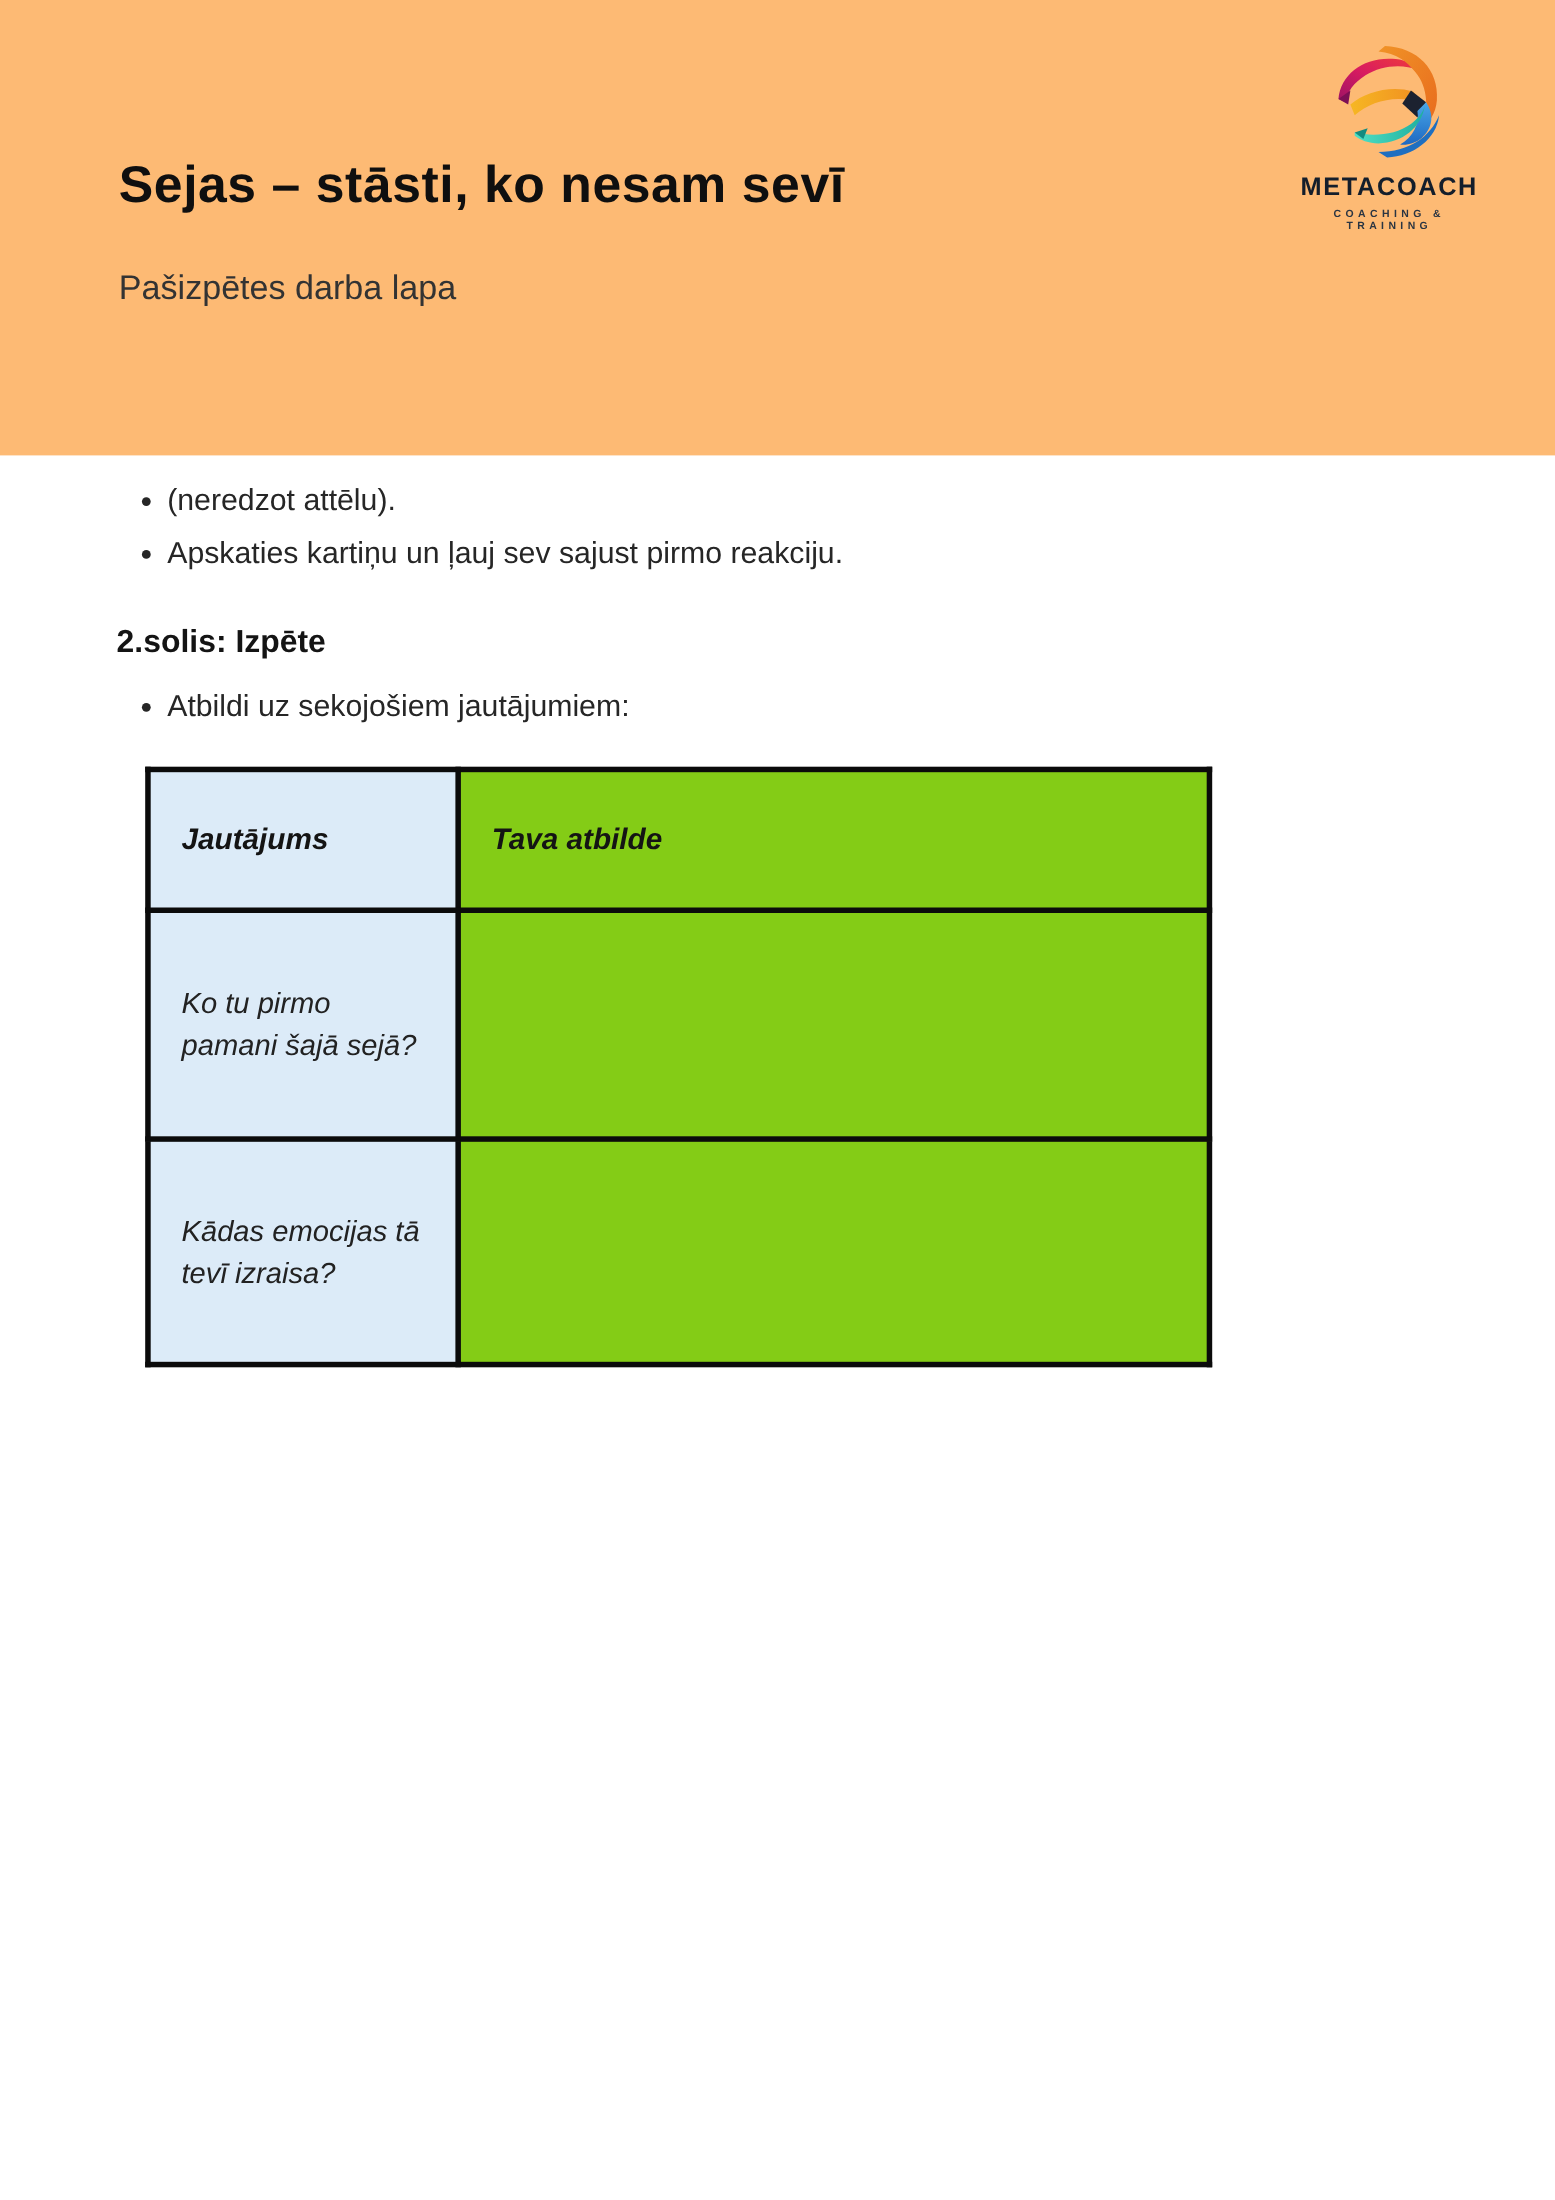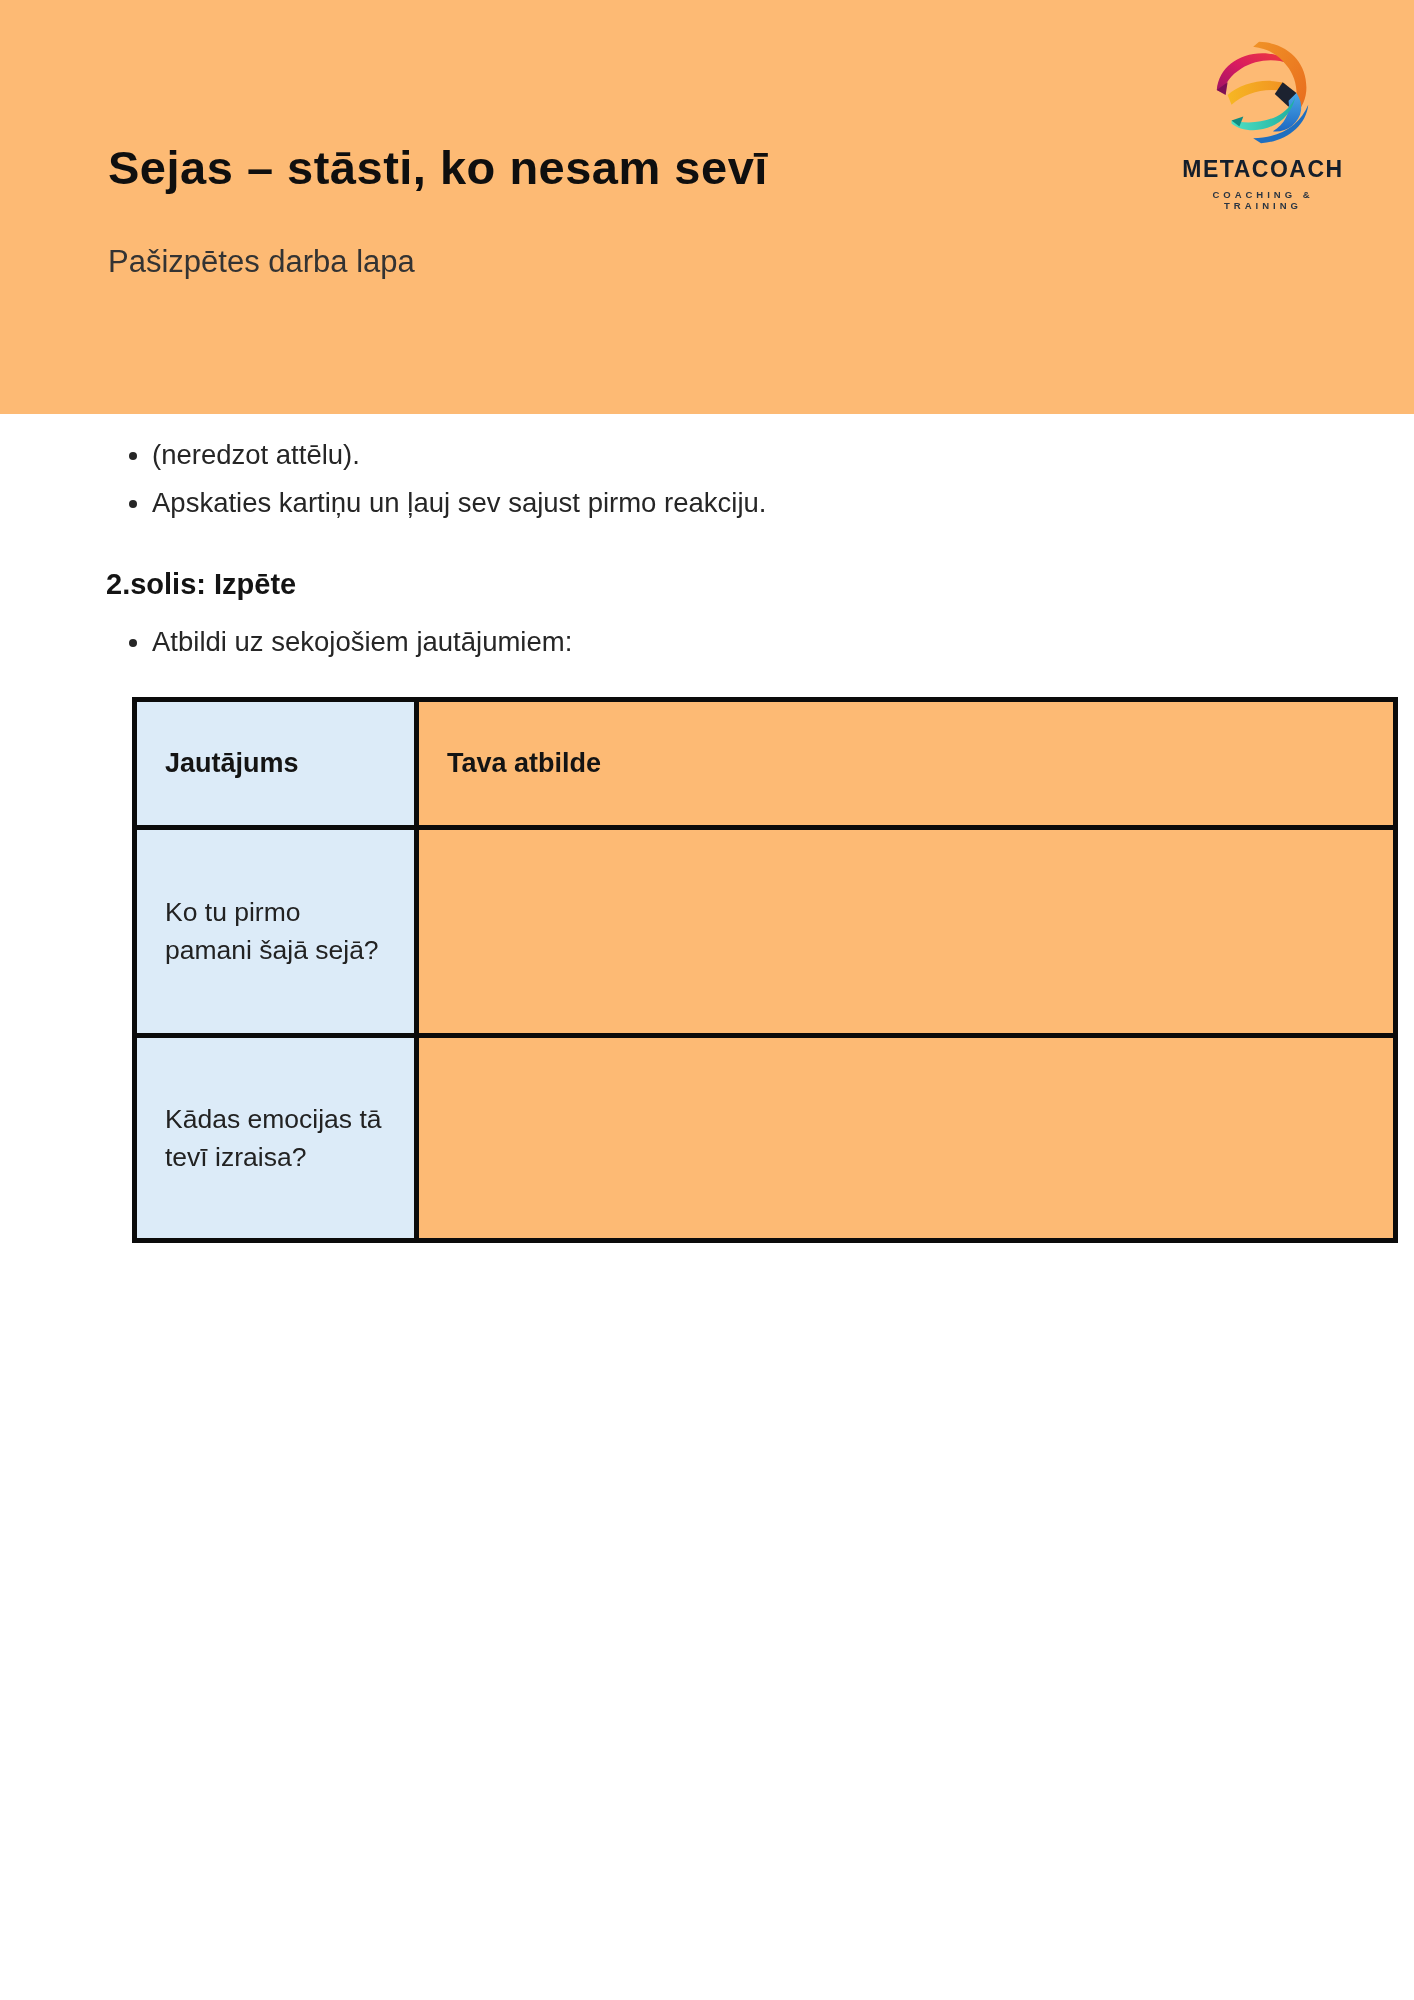--- a/index.html
+++ b/index.html
@@ -77,39 +77,40 @@
     line-height:1.38;
     color:#262626;
   }
   ul.instructions li + li { margin-top:10px; }
   ul.instructions li span.line { display:block; }
   ul.instructions li span.stretch { text-align:justify; text-align-last:justify; }
 
   
   table.qtable {
     margin:36px 0 0 26px;
-    width:1266px;
+    width:970px;
     border-collapse:collapse;
     table-layout:fixed;
+    font-style:italic;
   }
   .qtable col.c1 { width:282px; }
   .qtable th, .qtable td {
     border:5px solid #0b0b0b;
     vertical-align:middle;
     text-align:left;
   }
   .qtable thead th {
     height:128px;
     font-size:27px;
     font-weight:700;
     color:#141414;
     padding:0 28px;
   }
   .qtable th.qcol, .qtable td.qcell { background:#dcebf8; }
-  .qtable th.acol, .qtable td.acell { background:#fdba74; }
+  .qtable th.acol, .qtable td.acell { background:#84cc16; }
   .qtable td.qcell {
     font-size:26.5px;
     font-weight:400;
     line-height:1.44;
     color:#222222;
     padding:24px 28px;
   }
   .row-1 td { height:208px; }
   .row-2 td { height:205px; }
   .row-3 td { height:211px; }

